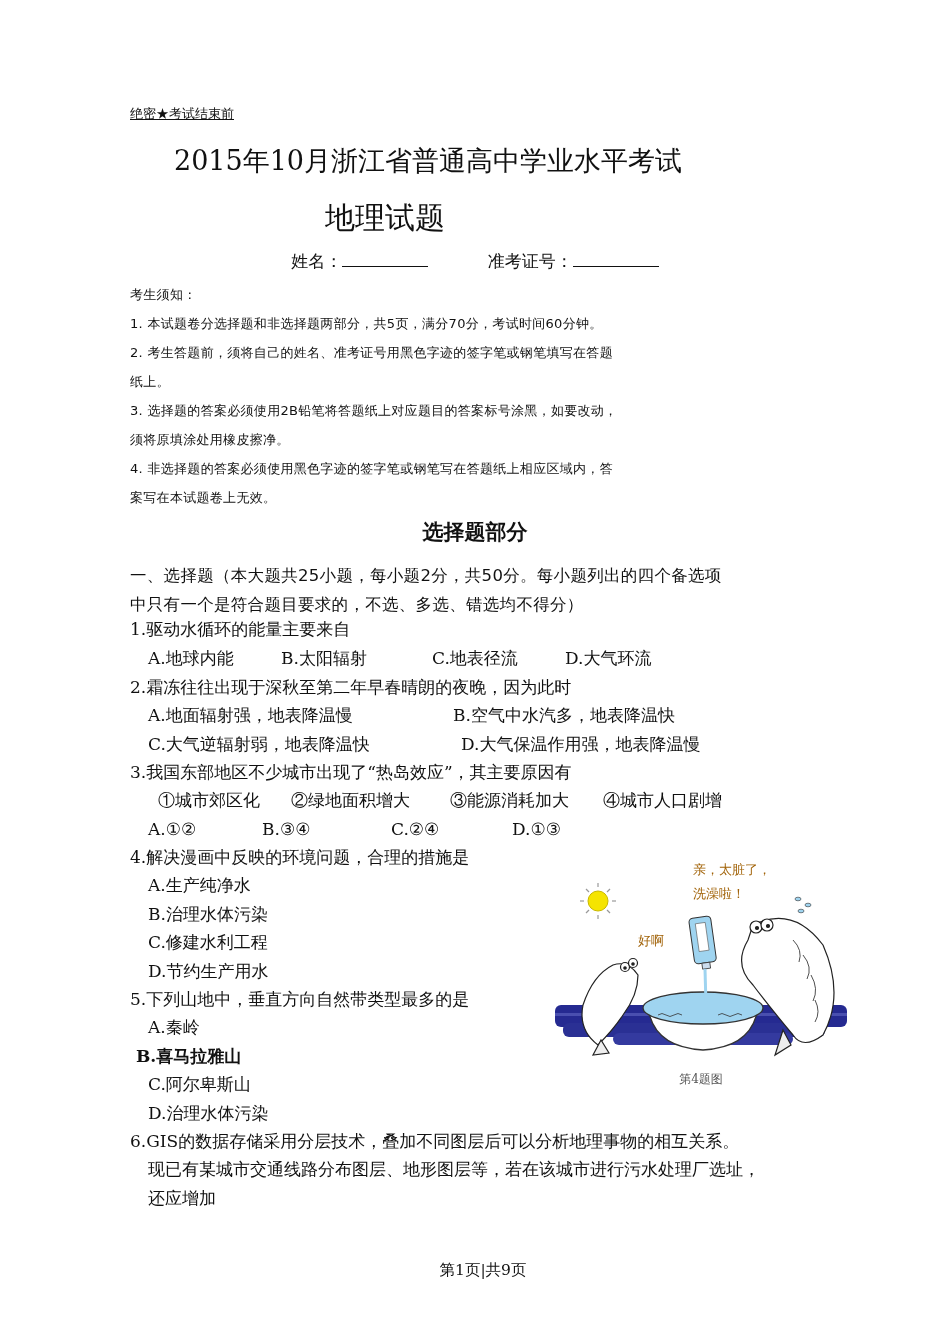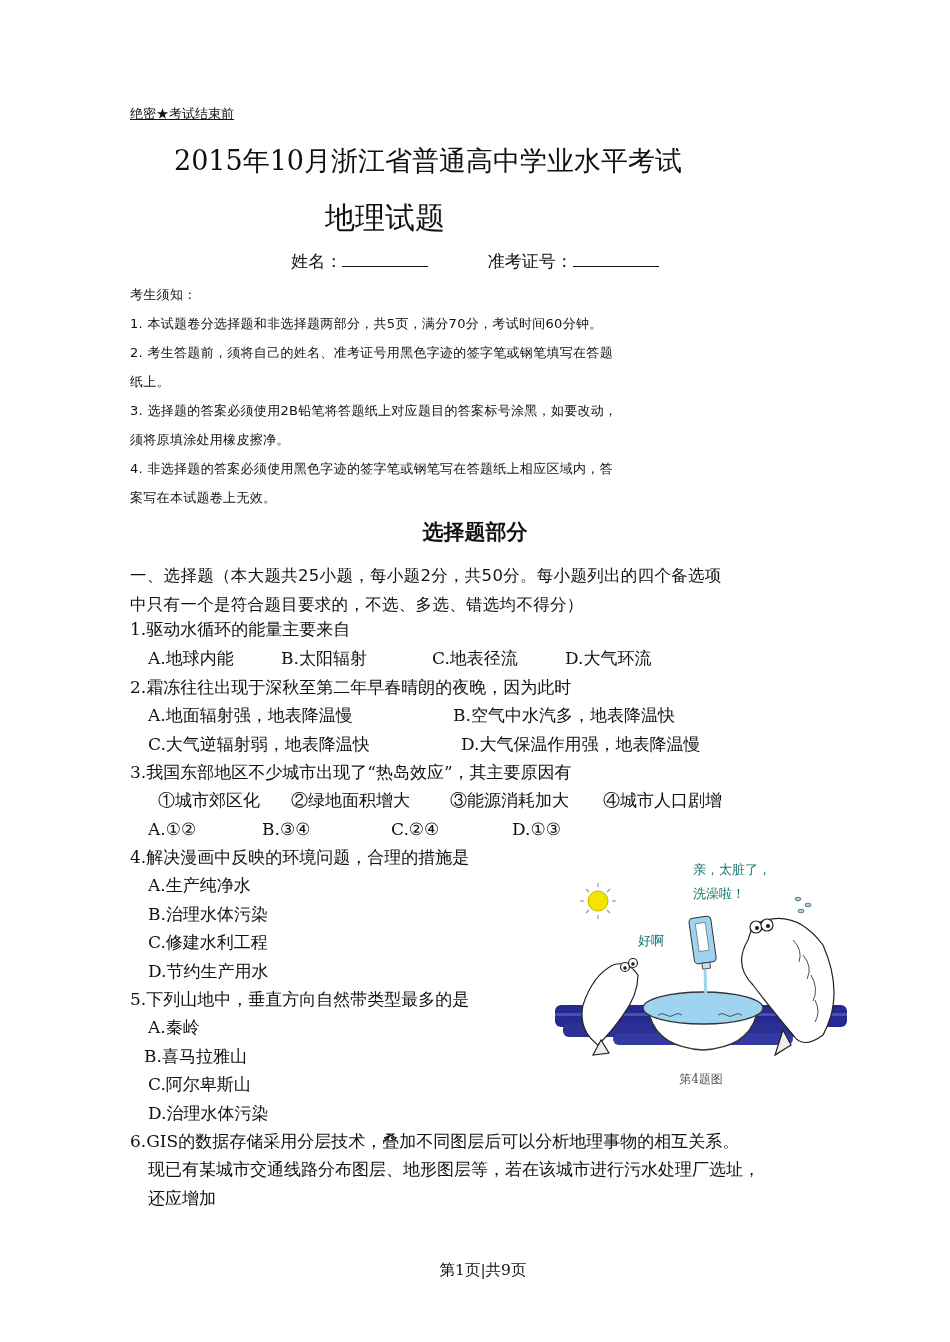--- a/index.html
+++ b/index.html
@@ -15,21 +15,21 @@
   .notes { left: 130px; top: 280px; width: 700px; font-size: 13px; line-height: 29px;
            font-family: "DejaVu Sans", sans-serif; white-space: normal; letter-spacing: 0.3px; }
   .notes div { white-space: nowrap; }
   .section { left: 0; width: 950px; text-align: center; top: 518px; font-size: 21px; font-weight: bold; }
   .instr { left: 130px; top: 561px; font-size: 16.5px; line-height: 29px; font-family: "DejaVu Sans", sans-serif; letter-spacing: 0.3px; }
   .q { font-size: 17px; line-height: 28.5px; }
   .qline { position: absolute; white-space: nowrap; }
   .opt { position: absolute; white-space: nowrap; }
   .figure { position: absolute; left: 553px; top: 855px; width: 296px; height: 240px; }
   .fig-caption { position: absolute; left: 0; width: 296px; text-align: center; top: 216px; font-size: 12px; color: #555; }
-  .bubble { position: absolute; font-size: 13px; color: #0f766e; white-space: nowrap; }
+  .bubble { position: absolute; font-size: 13px; color: #a16207; white-space: nowrap; }
   .footer { left: 0; width: 948px; text-align: center; top: 1260px; font-size: 15.5px; margin-left: 9px; }
 </style>
 </head>
 <body>
 
 <div class="abs secret">绝密★考试结束前</div>
 <div class="abs title">2015年10月浙江省普通高中学业水平考试</div>
 <div class="abs subtitle">地理试题</div>
 <div class="abs namebar">
   <span>姓名：</span><span class="blank"></span>
@@ -78,21 +78,21 @@
   <div class="opt" style="left:512px; top:815px;">D.①③</div>
 
   <div class="qline" style="left:130px; top:843px;">4.解决漫画中反映的环境问题，合理的措施是</div>
   <div class="opt" style="left:148px; top:871px;">A.生产纯净水</div>
   <div class="opt" style="left:148px; top:900px;">B.治理水体污染</div>
   <div class="opt" style="left:148px; top:928px;">C.修建水利工程</div>
   <div class="opt" style="left:148px; top:957px;">D.节约生产用水</div>
 
   <div class="qline" style="left:130px; top:985px;">5.下列山地中，垂直方向自然带类型最多的是</div>
   <div class="opt" style="left:148px; top:1013px;">A.秦岭</div>
-  <div class="opt" style="left:144px; top:1042px;">B.喜马拉雅山</div>
+  <div class="opt" style="left:136px; top:1042px;font-weight:bold;">B.喜马拉雅山</div>
   <div class="opt" style="left:148px; top:1070px;">C.阿尔卑斯山</div>
   <div class="opt" style="left:148px; top:1099px;">D.治理水体污染</div>
 
   <div class="qline" style="left:130px; top:1127px;">6.GIS的数据存储采用分层技术，叠加不同图层后可以分析地理事物的相互关系。</div>
   <div class="qline" style="left:148px; top:1155px;">现已有某城市交通线路分布图层、地形图层等，若在该城市进行污水处理厂选址，</div>
   <div class="qline" style="left:148px; top:1184px;">还应增加</div>
 </div>
 
 <div class="figure">
   <svg width="296" height="212" viewBox="0 0 296 212">

